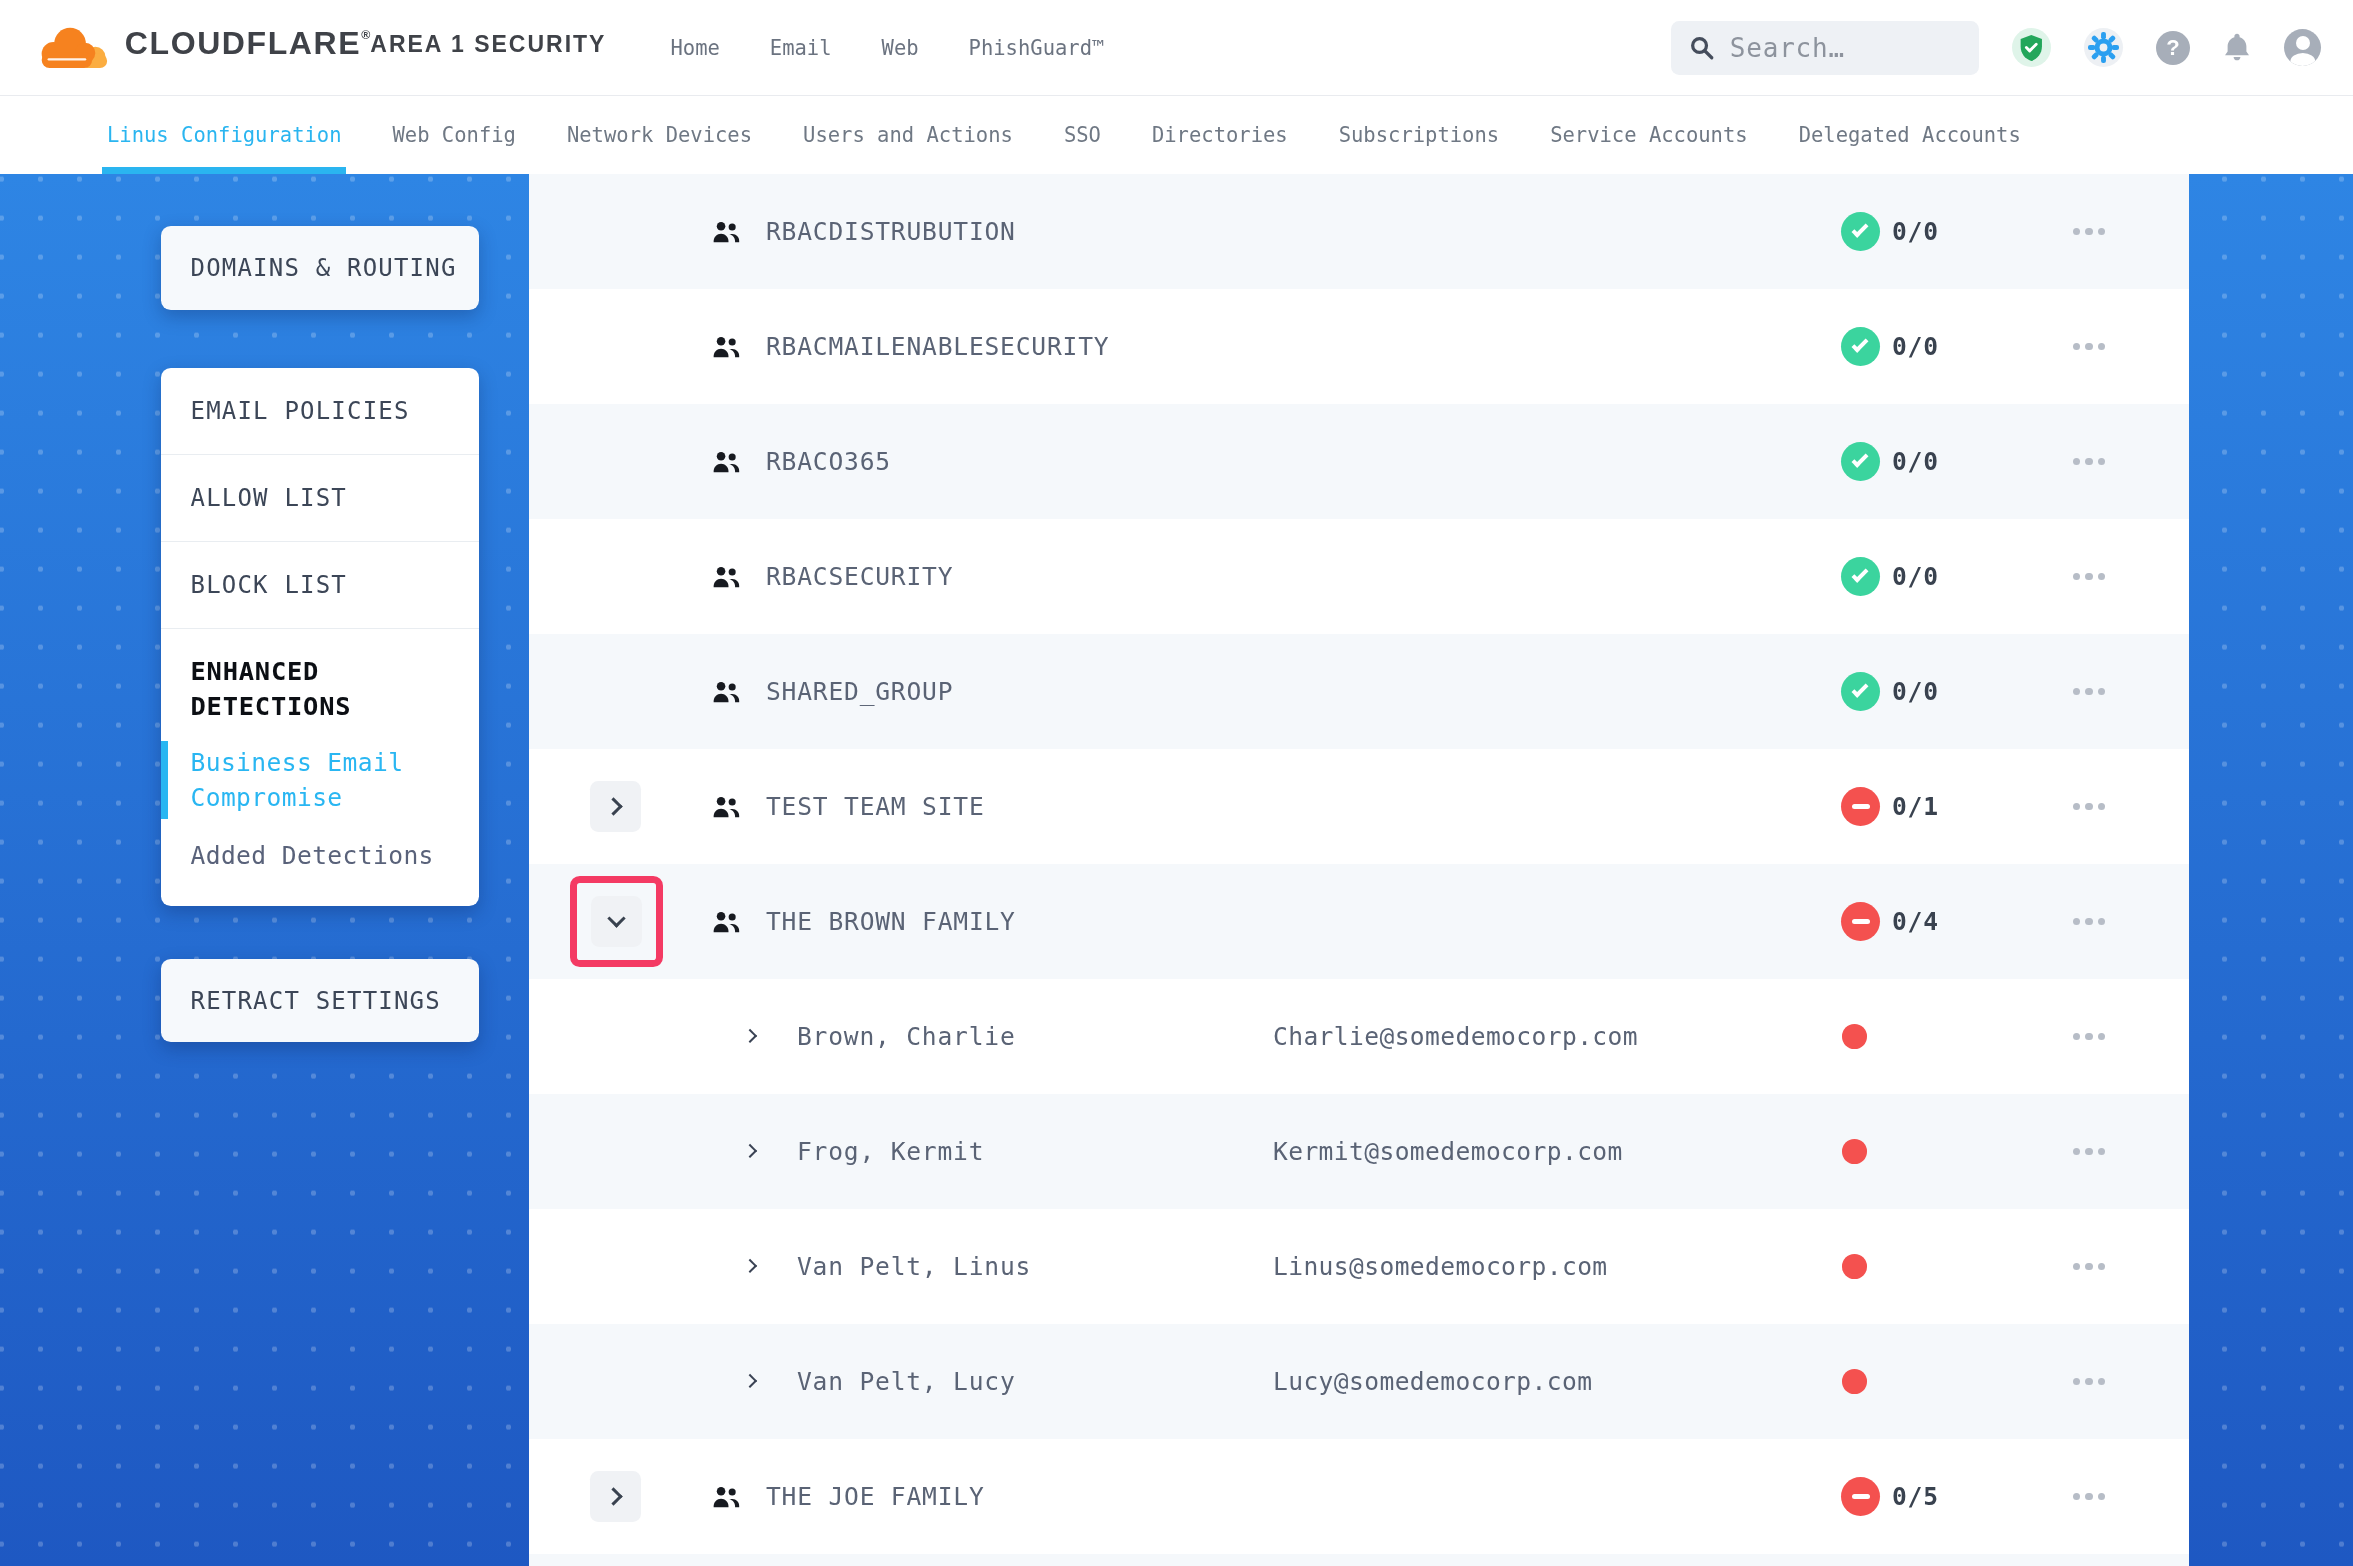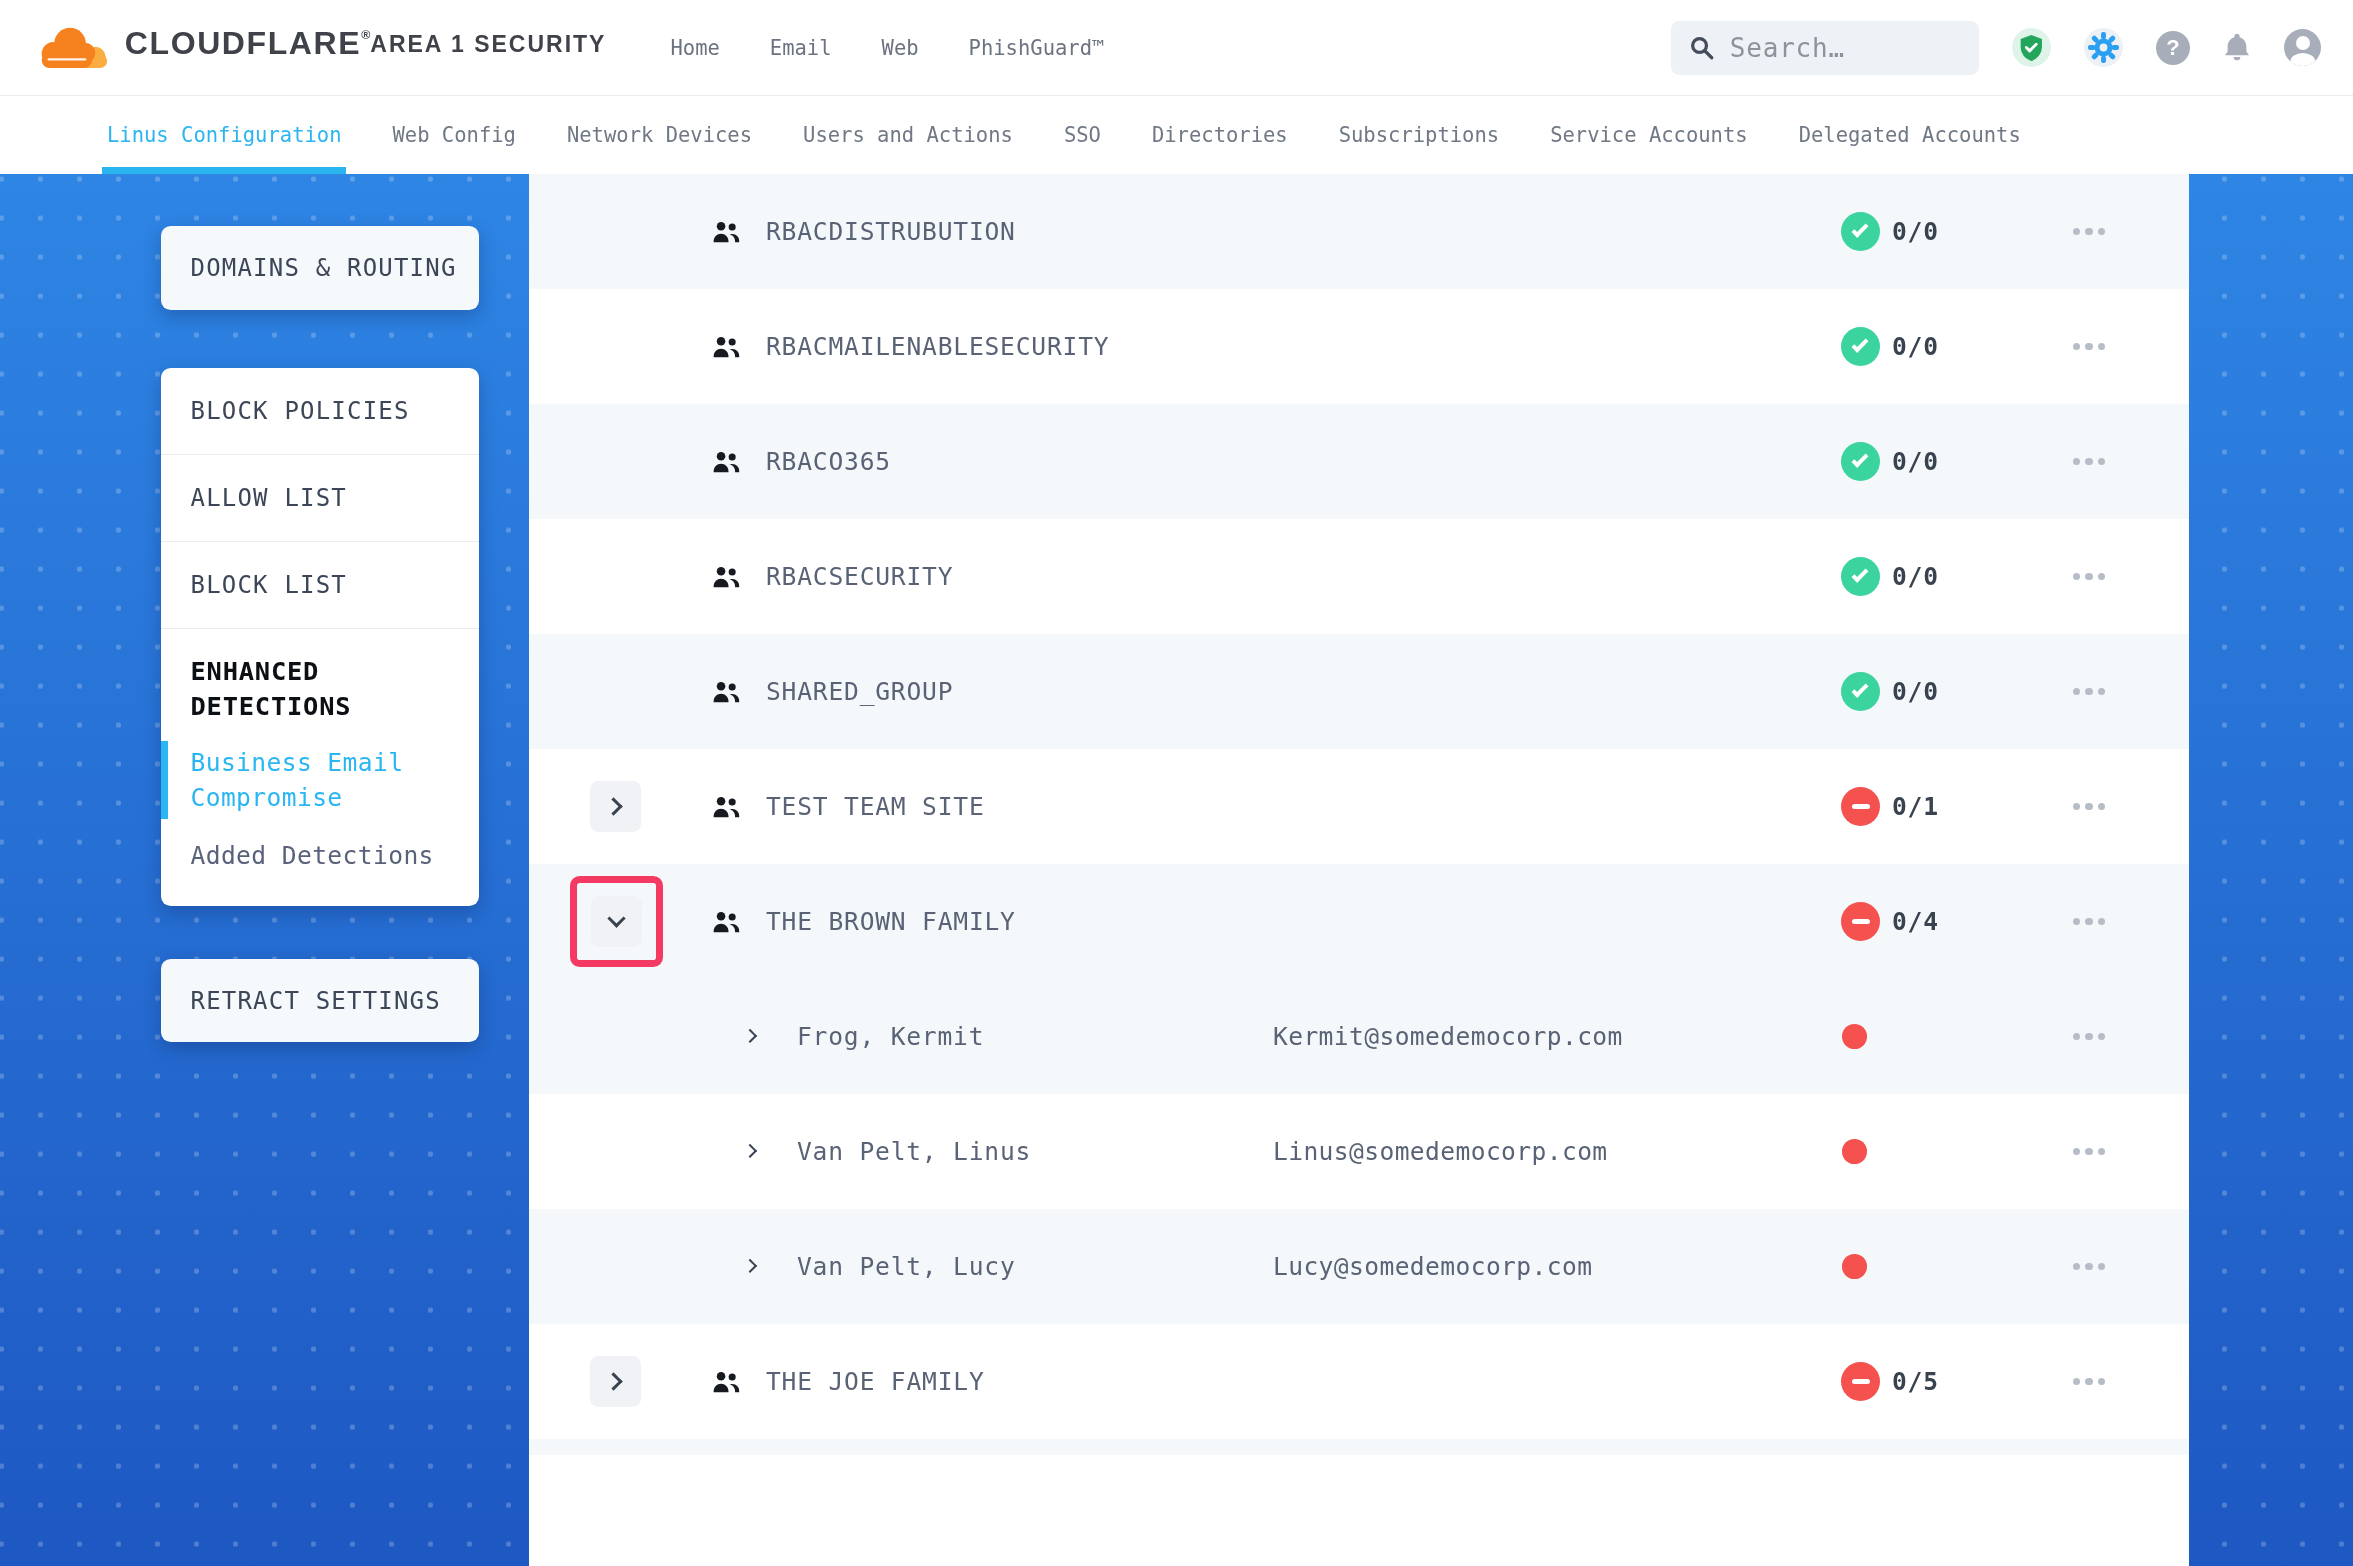--- a/index.html
+++ b/index.html
@@ -208,21 +208,21 @@
     <span class="tab">Delegated Accounts</span>
   </div>
 
   <div class="content">
 
     <div class="side-card card-domains">
       <span class="card-label">DOMAINS &amp; ROUTING</span>
     </div>
 
     <div class="side-card card-policies">
-      <div class="pol-item">BLOCK POLICIES</div>
+      <div class="pol-item">EMAIL POLICIES</div>
       <div class="pol-item">ALLOW LIST</div>
       <div class="pol-item">BLOCK LIST</div>
       <div class="pol-section">
         <div class="section-title">ENHANCED DETECTIONS</div>
         <div class="bec">Business Email Compromise</div>
         <div class="added">Added Detections</div>
       </div>
     </div>
 
     <div class="side-card card-retract">
@@ -386,20 +386,31 @@
     <span class="badge badge-block">
               <span class="minus"></span>
             </span>
     <span class="count">0/4</span>
     <span class="menu">
               <i></i>
               <i></i>
               <i></i>
             </span>
   </div>
+          <div class="row">
+    <span class="mchev"></span>
+    <span class="mname">Brown, Charlie</span>
+    <span class="memail">Charlie@somedemocorp.com</span>
+    <span class="dot"></span>
+    <span class="menu">
+              <i></i>
+              <i></i>
+              <i></i>
+            </span>
+  </div>
           <div class="row tinted">
     <span class="mchev"></span>
     <span class="mname">Frog, Kermit</span>
     <span class="memail">Kermit@somedemocorp.com</span>
     <span class="dot"></span>
     <span class="menu">
               <i></i>
               <i></i>
               <i></i>
             </span>

